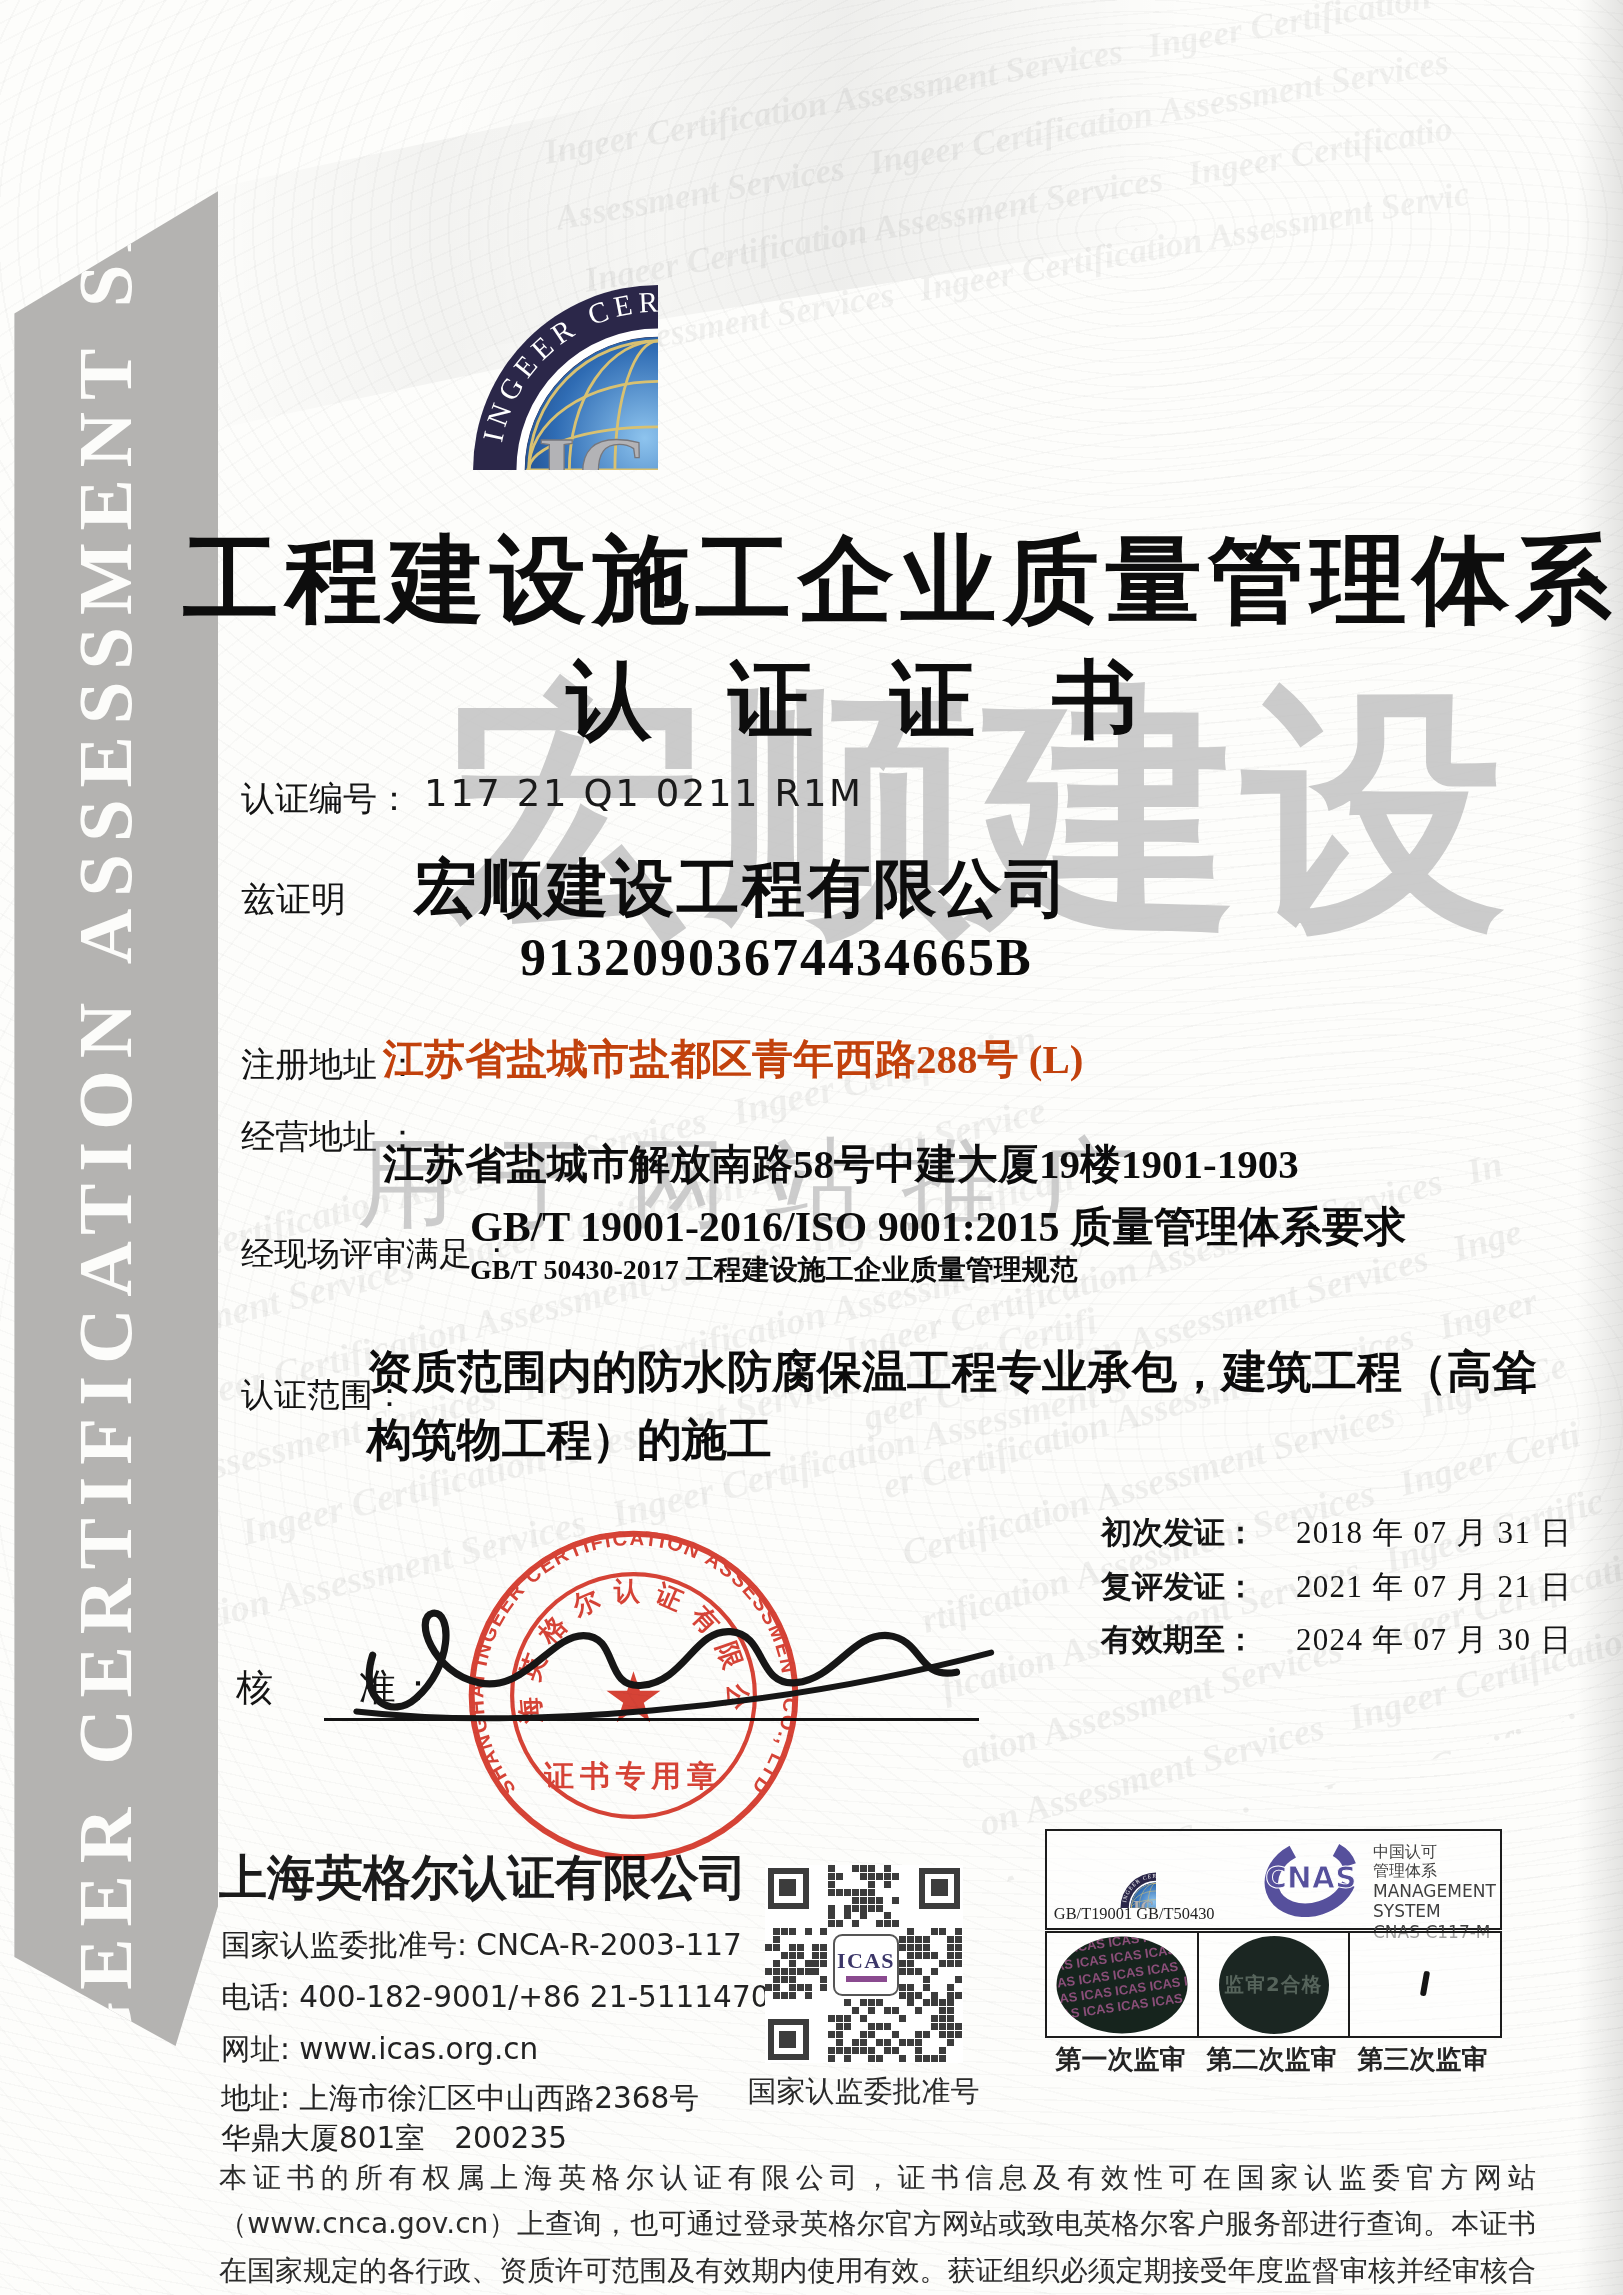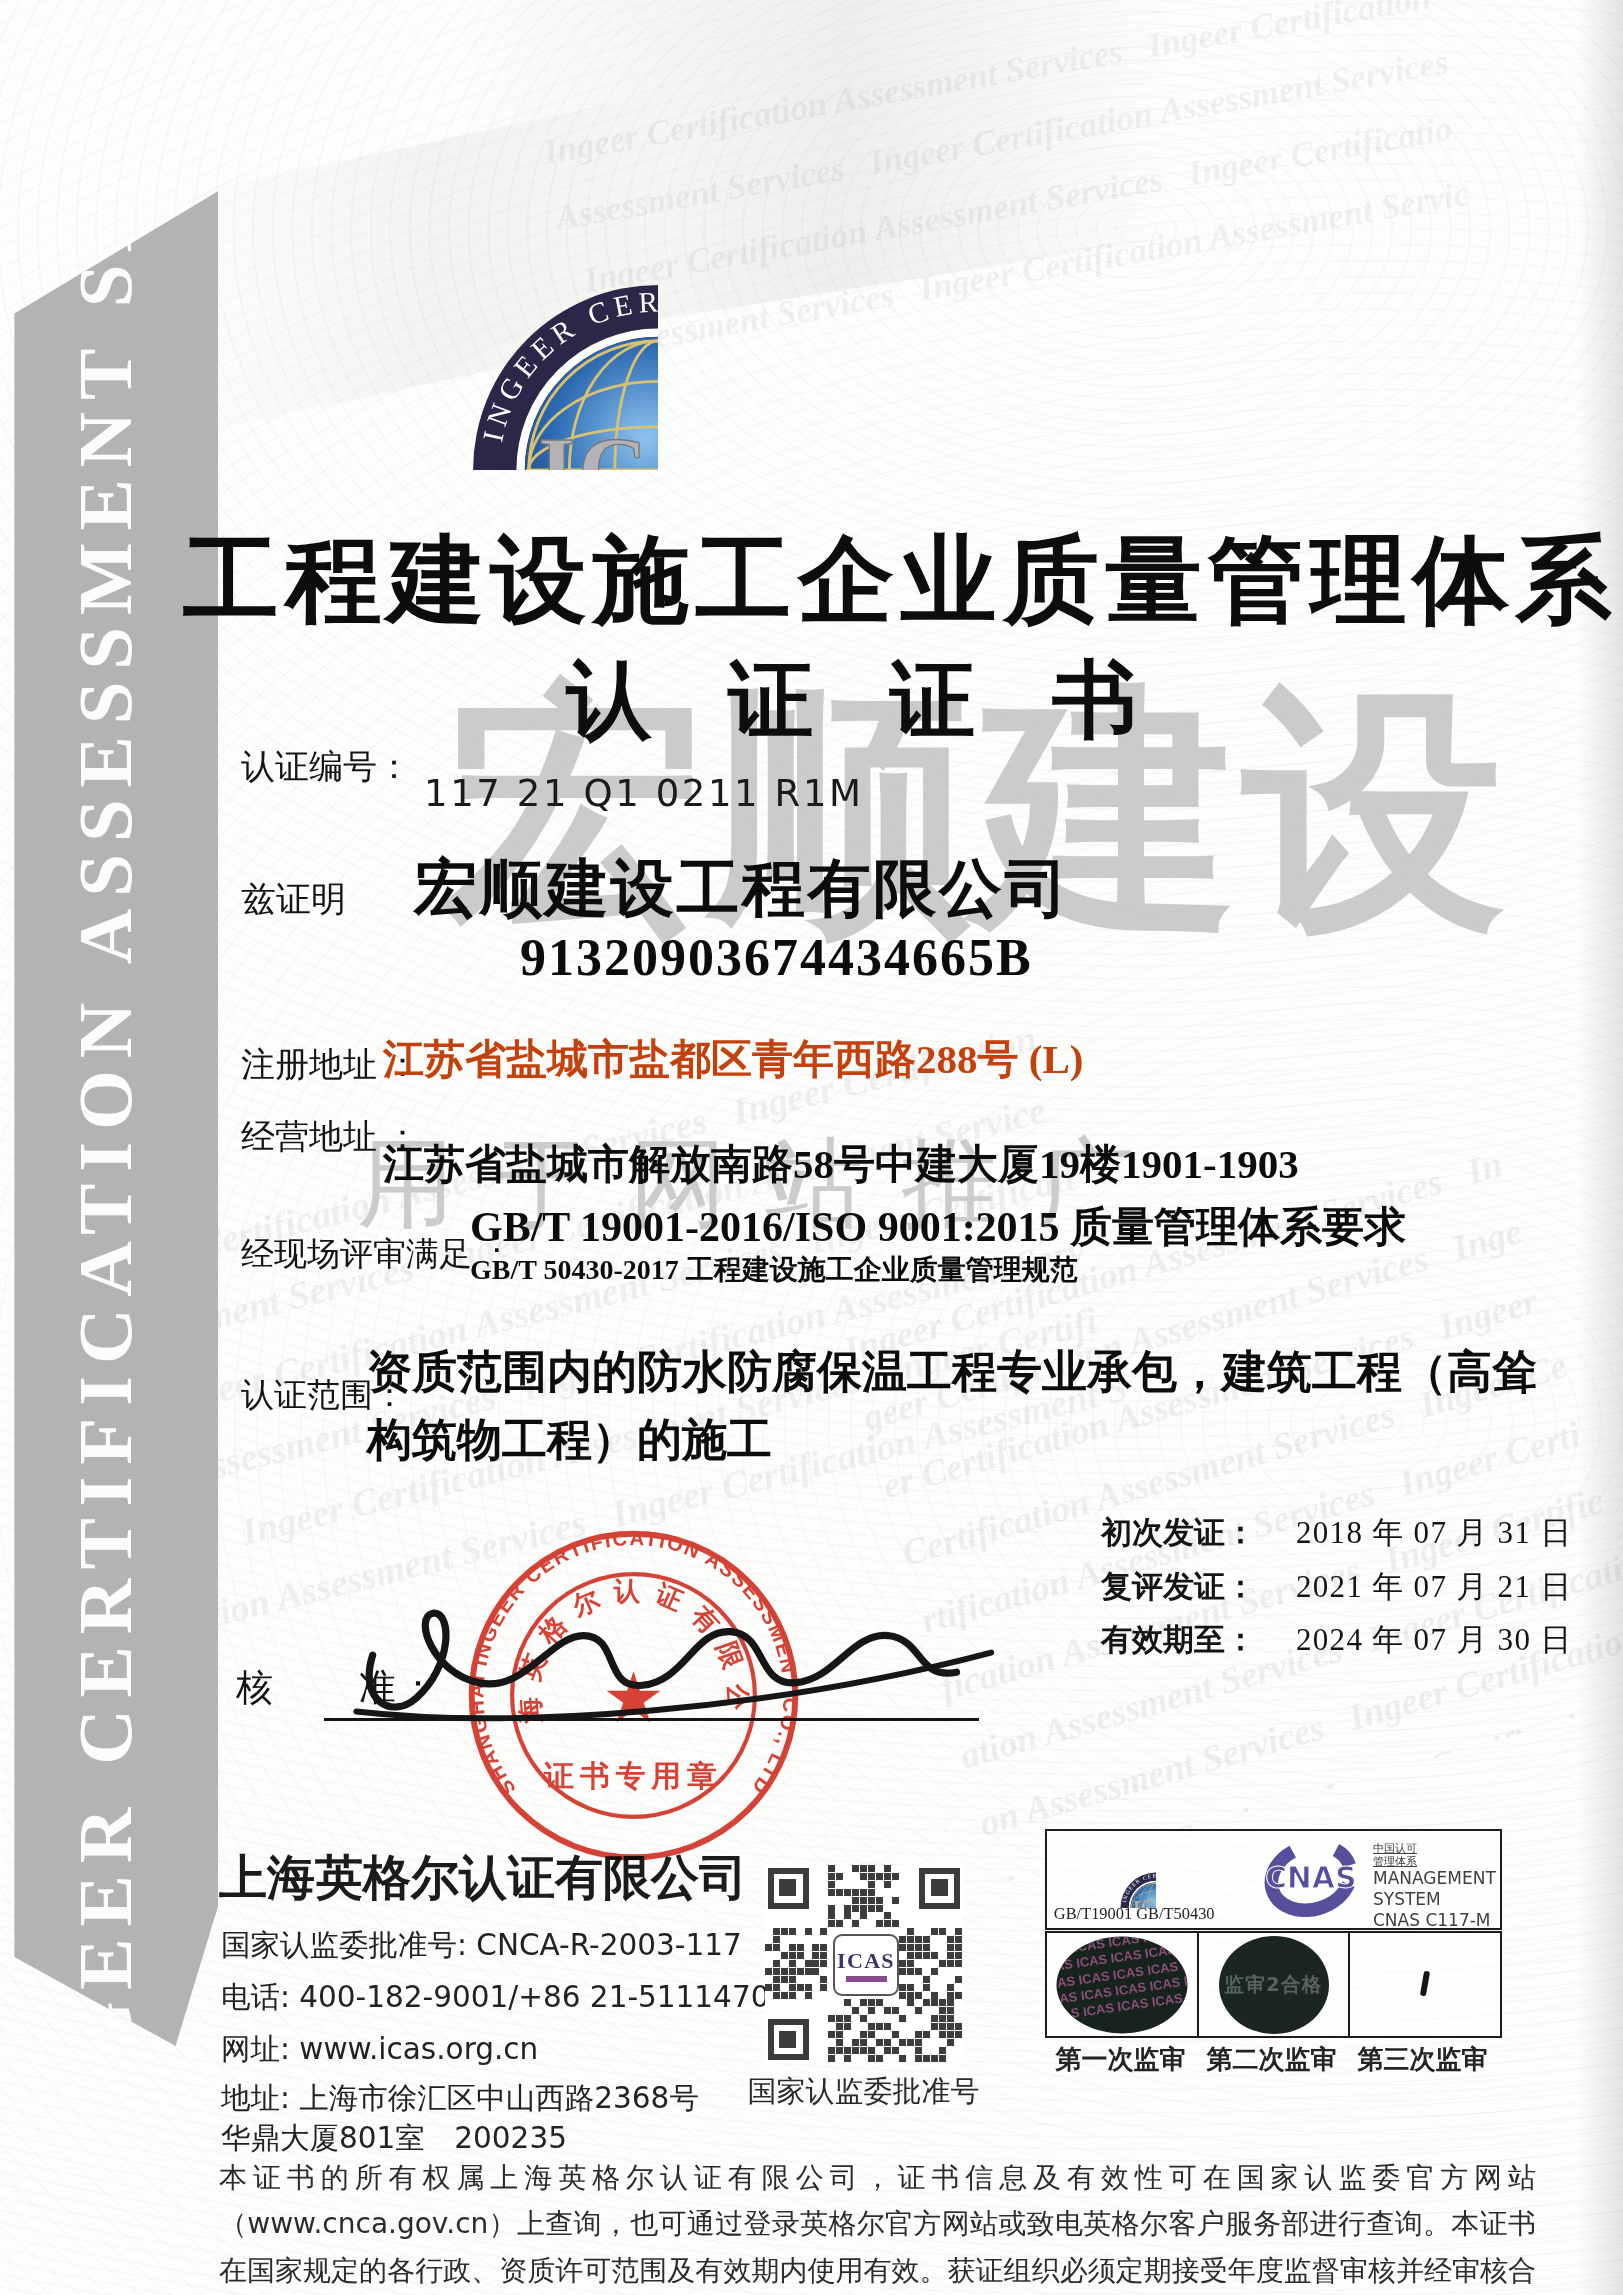--- a/index.html
+++ b/index.html
@@ -32,21 +32,21 @@
   
   .z2{z-index:2;position:absolute;}
   .top-seal{left:278px;top:90px;width:380px;height:380px;}
   .title1{left:183px;top:517px;width:1361px;text-align:center;
           font-family:"DejaVu Sans","Liberation Sans",sans-serif;font-weight:900;
           font-size:96px;letter-spacing:6.5px;color:#0d0d0d;white-space:nowrap;}
   .title2{left:183px;top:643px;width:1361px;text-align:center;
           font-family:"DejaVu Sans","Liberation Sans",sans-serif;font-weight:900;
           font-size:85px;letter-spacing:23.6px;color:#0d0d0d;white-space:nowrap;}
   .lbl{font-size:34px;color:#141414;white-space:nowrap;}
-  .certno-lbl{left:241px;top:744px;}
+  .certno-lbl{left:241px;top:776px;}
   .certno-val{left:424px;top:772px;font-family:"DejaVu Sans","Liberation Sans",sans-serif;
               font-size:37px;letter-spacing:2.6px;color:#1a1a1a;white-space:nowrap;}
   .hereby{left:241px;top:876px;font-size:35px;}
   .company{left:414px;top:846px;font-size:63px;font-weight:bold;letter-spacing:2.6px;color:#0c0c0c;white-space:nowrap;}
   .credit-lbl{left:241px;top:941px;font-size:36px;font-weight:bold;}
   .credit-val{left:520px;top:928px;font-size:52px;font-weight:bold;letter-spacing:2px;color:#0c0c0c;white-space:nowrap;}
   .addr-lbl1{left:241px;top:1042px;}
   .addr-val1{left:383px;top:1032px;font-size:41px;font-weight:bold;white-space:nowrap;color:#c2410c;}
   .addr-lbl2{left:241px;top:1114px;}
   .addr-val2{left:383px;top:1104px;font-size:41px;font-weight:bold;white-space:nowrap;color:#0c0c0c;margin-top:33px;}
@@ -82,21 +82,21 @@
   .qr-logo .b{width:41px;height:5.9px;background:#8a4a8f;margin-top:2.6px;}
   .qr-caption{left:713px;top:2072px;width:301px;text-align:center;font-family:"DejaVu Sans","Liberation Sans",sans-serif;
               font-size:29px;font-weight:500;color:#2a2a2a;white-space:nowrap;}
   
   .accbox1{left:1045px;top:1829px;width:453px;height:97px;border:2.6px solid #1c1c1c;background:rgba(255,255,255,.55);}
   .icas-mini{position:absolute;left:36px;top:3.9px;width:73px;height:73px;}
   .icas-mini-cap{position:absolute;left:5.2px;top:73px;width:164px;text-align:center;
                  font-size:16.4px;color:#222;white-space:nowrap;font-family:"Liberation Serif",serif;}
   .cnas-logo{position:absolute;left:209px;top:9.2px;width:110px;height:77px;}
   .cnas-text{position:absolute;left:326px;top:10.5px;font-family:"DejaVu Sans","Liberation Sans",sans-serif;color:#3f3f3f;line-height:1.22;}
-  .cnas-text .s{font-size:11px;display:block;text-decoration:underline;}
+  .cnas-text .s{font-size:16px;display:block;}
   .cnas-text .m{font-size:17px;display:block;}
   .accbox2{left:1045px;top:1931px;width:453px;height:103px;border:2.6px solid #1c1c1c;display:flex;background:rgba(255,255,255,.5);}
   .acc-cell{flex:1;position:relative;border-right:2.6px solid #1c1c1c;overflow:hidden;}
   .acc-cell:last-child{border-right:none;}
   .holo1{position:absolute;left:50%;top:50%;transform:translate(-50%,-50%);width:131px;height:97px;border-radius:50%;
          background:#16241d;overflow:hidden;}
   .holo1 .ht{position:absolute;left:-13px;top:-3.9px;width:170px;font-size:13px;line-height:1.25;font-weight:bold;
              color:#b15c97;opacity:.75;word-break:break-all;transform:rotate(-8deg);font-family:"Liberation Sans",sans-serif;}
   .holo2{position:absolute;left:50%;top:50%;transform:translate(-50%,-50%);width:110px;height:98px;border-radius:50%;
          background:#1b2622;display:flex;align-items:center;justify-content:center;}

